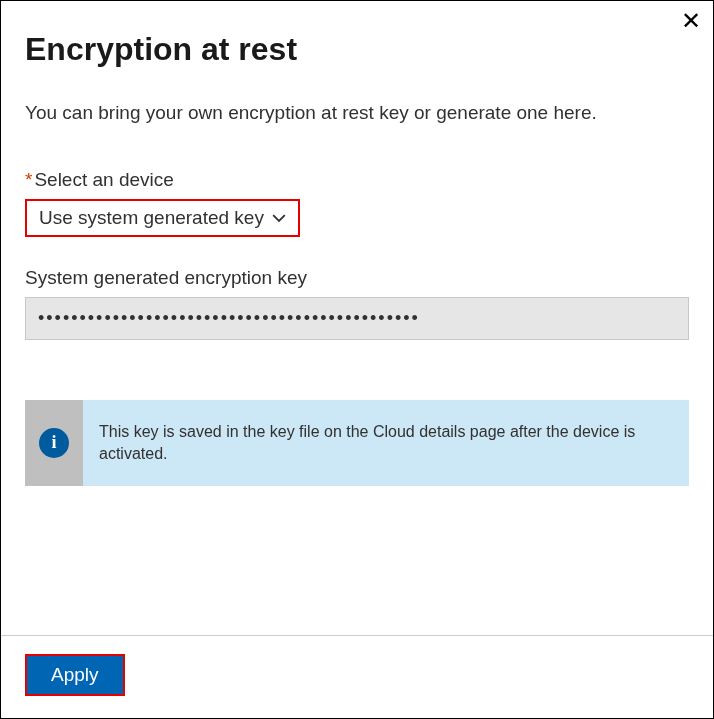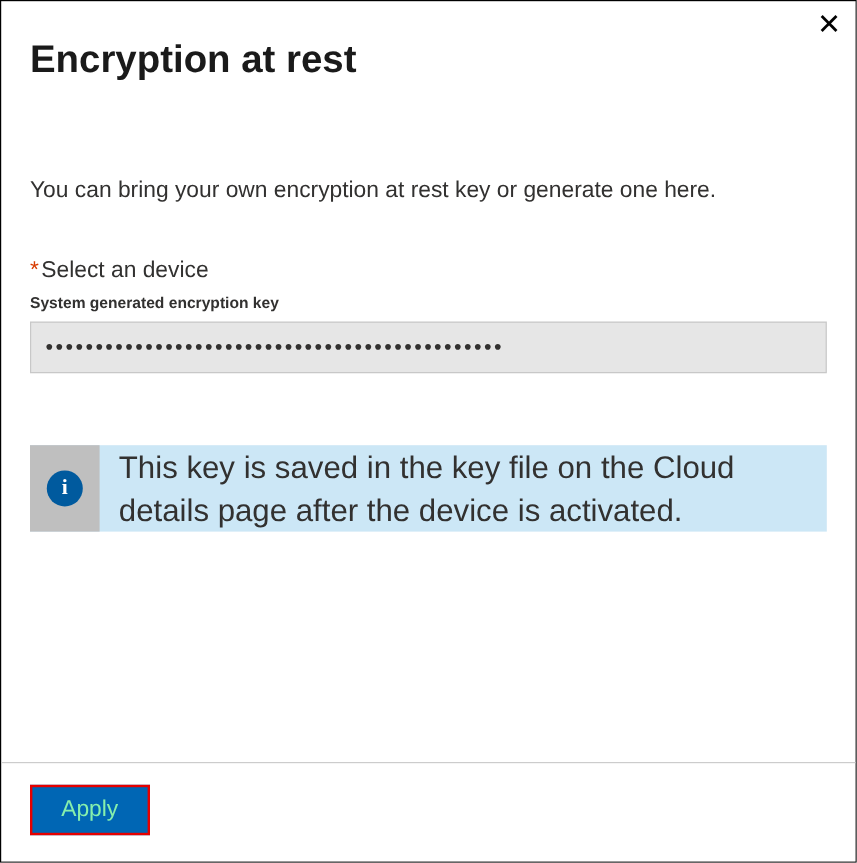--- a/index.html
+++ b/index.html
@@ -35,21 +35,21 @@
       color: #000;
     }
     .content-top {
       padding: 30px 24px 20px 24px;
       flex: 1;
     }
     .title {
       font-size: 32px;
       font-weight: 600;
       color: #1a1a1a;
-      margin-bottom: 78px;
+      margin-bottom: 32px;
     }
     .description {
       font-size: 19px;
       color: #323130;
       line-height: 1.4;
       margin-bottom: 42px;
     }
     .field-label {
       font-size: 19px;
       color: #323130;
@@ -75,24 +75,23 @@
     }
     .chevron {
       display: inline-block;
     }
     .chevron svg {
       width: 14px;
       height: 14px;
       display: block;
     }
     .key-label {
-      font-size: 13px;
+      font-size: 19px;
       color: #323130;
       margin-bottom: 8px;
-      font-weight: bold;
     }
     .key-field {
       width: 100%;
       background: #e6e6e6;
       border: 1px solid #c8c8c8;
       padding: 10px 12px;
       font-size: 18px;
       color: #323130;
       letter-spacing: 2px;
       margin-bottom: 60px;
@@ -118,32 +117,32 @@
       background: #005a9e;
       color: #fff;
       display: flex;
       align-items: center;
       justify-content: center;
       font-family: Georgia, serif;
       font-weight: bold;
       font-size: 18px;
     }
     .info-text {
-      padding: 0 16px;
-      font-size: 26px;
+      padding: 21px 16px;
+      font-size: 16px;
       color: #323130;
       line-height: 1.4;
     }
     .footer {
       border-top: 1px solid #ccc;
       padding: 18px 24px 22px 24px;
     }
     .apply-btn {
       background: #0066b4;
-      color: #86efac;
+      color: #ffffff;
       border: 2px solid #e60000;
       padding: 8px 24px;
       font-size: 19px;
       cursor: pointer;
       font-family: inherit;
     }
   </style>
 </head>
 <body>
 
@@ -154,20 +153,28 @@
 
   <div class="content-top">
     <h1 class="title">Encryption at rest</h1>
 
     <p class="description">You can bring your own encryption at rest key or generate one here.</p>
 
     <div class="field-label">
       <span class="required">*</span><span>Select an device</span>
     </div>
 
+    <div class="dropdown">
+      <span class="dropdown-text">Use system generated key</span>
+      <span class="chevron">
+        <svg viewBox="0 0 12 12">
+            <path d="M1 3.5 L6 8.5 L11 3.5" fill="none" stroke="#323130" stroke-width="1.5"></path>
+          </svg>
+      </span>
+    </div>
 
     <div class="key-label">System generated encryption key</div>
     <div class="key-field">••••••••••••••••••••••••••••••••••••••••••••••</div>
 
     <div class="info-box">
       <div class="info-icon-wrap">
         <div class="info-icon-circle">
           <span>i</span>
         </div>
       </div>

